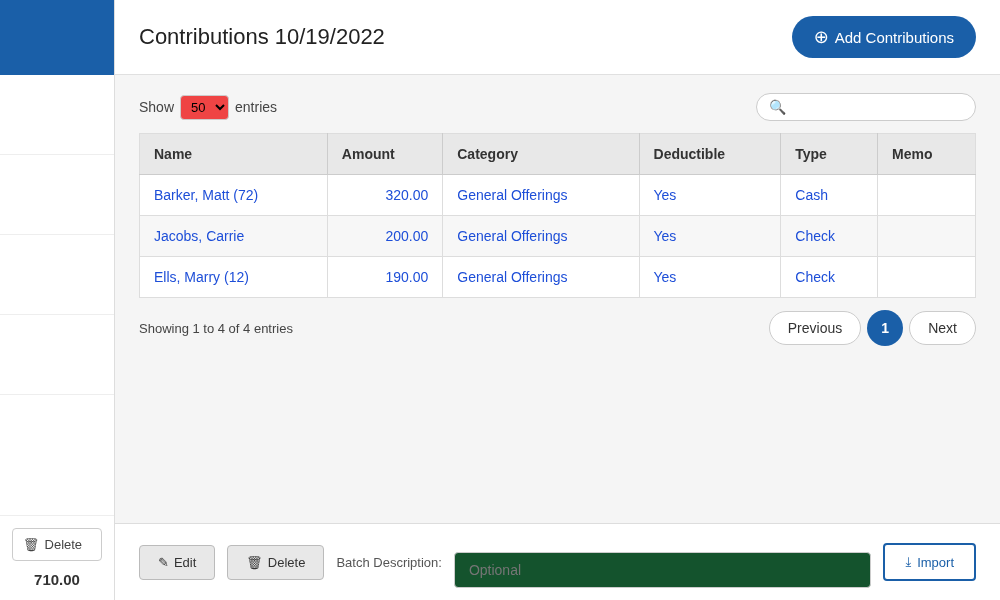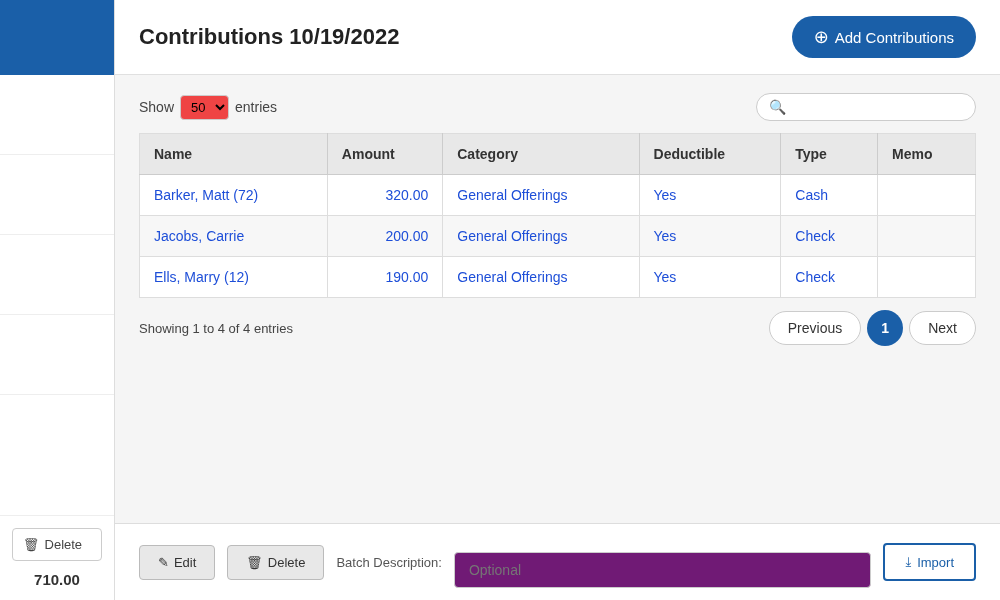--- a/index.html
+++ b/index.html
@@ -86,21 +86,21 @@
       background: #fff;
       padding: 18px 24px;
       display: flex;
       align-items: center;
       justify-content: space-between;
       border-bottom: 1px solid #e0e0e0;
       height: 75px;
     }
     .page-title {
       font-size: 22px;
-      font-weight: 700;
+      font-weight: 400;
       color: #222;
     }
     .add-contributions-btn {
       background: #1a5fa8;
       color: #fff;
       border: none;
       border-radius: 22px;
       padding: 10px 22px;
       font-size: 15px;
       cursor: pointer;
@@ -264,21 +264,21 @@
       align-items: center;
       gap: 5px;
     }
     .batch-input {
       flex: 1;
       padding: 9px 14px;
       border: 1px solid #ccc;
       border-radius: 4px;
       font-size: 14px;
       color: #999;
-      background: #701a75;
+      background: #14532d;
       margin-top: 16px;
     }
     .import-btn {
       padding: 9px 20px;
       border: 2px solid #1a5fa8;
       border-radius: 4px;
       background: #fff;
       color: #1a5fa8;
       cursor: pointer;
       font-size: 13px;

